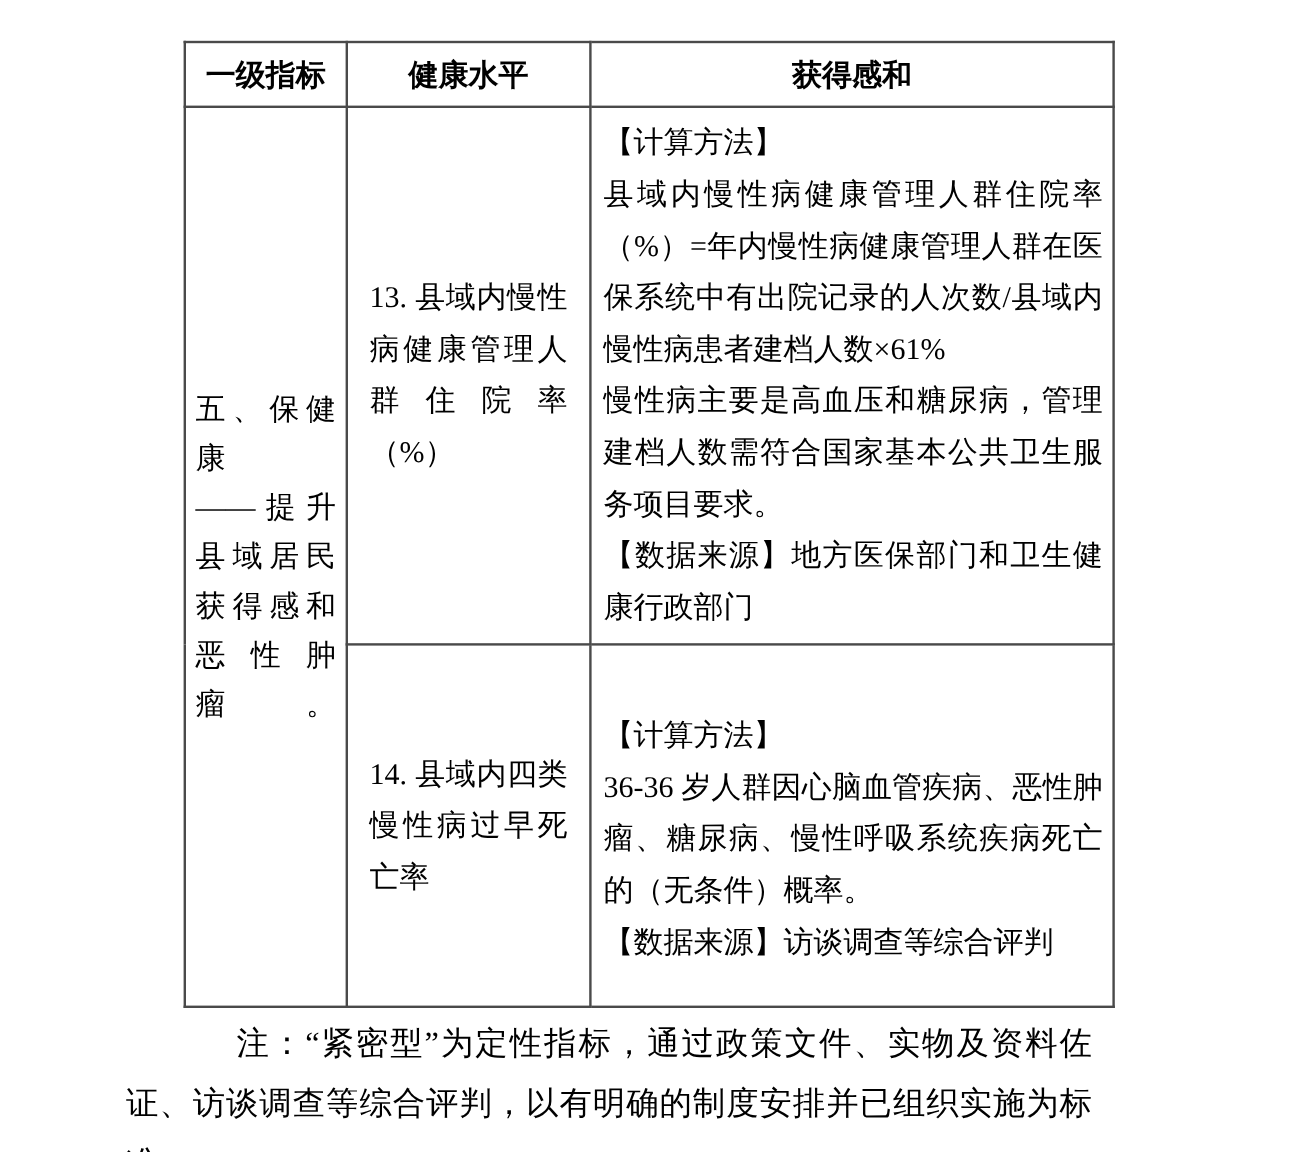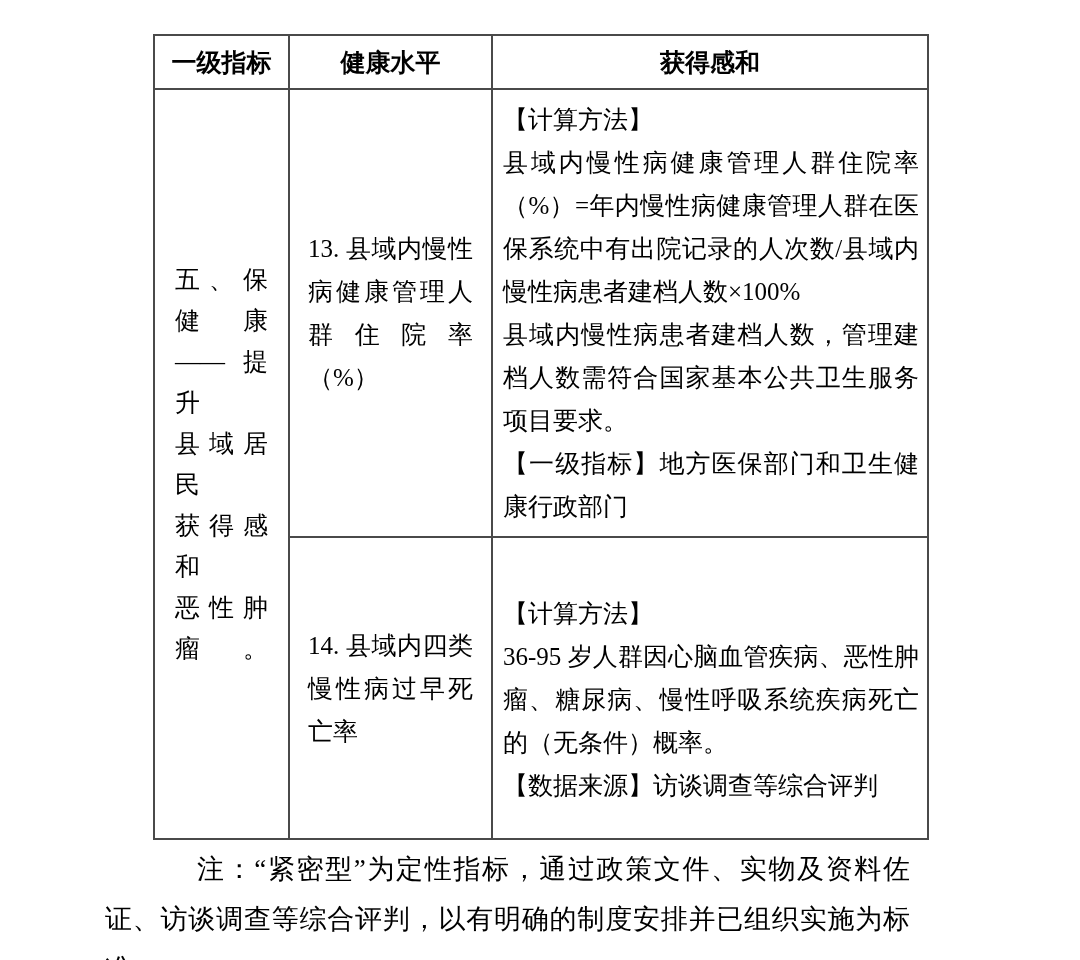--- a/index.html
+++ b/index.html
@@ -39,21 +39,21 @@
     font-weight: bold;
     font-size: 25px;
     text-align: center;
     vertical-align: middle;
     padding: 0;
   }
   tr.row-13 { height: 435px; }
   tr.row-14 { height: 302px; }
   td.cell-l1 {
     vertical-align: middle;
-    padding: 0 20px;
+    padding: 0 8px;
   }
   .l1line {
     font-size: 25px;
     line-height: 41px;
     text-align: justify;
     text-align-last: justify;
     text-justify: inter-ideograph;
   }
   td.cell-l2 {
     vertical-align: middle;
@@ -117,32 +117,32 @@
           <div class="l1line">——提升</div>
           <div class="l1line">县域居民</div>
           <div class="l1line">获得感和</div>
           <div class="l1line">恶性肿瘤。</div>
         </td>
         <td class="cell-l2">
           <div class="ind">13. 县域内慢性病健康管理人群住院率（%）</div>
         </td>
         <td class="cell-exp">
           <p>【计算方法】</p>
-          <p>县域内慢性病健康管理人群住院率（%）=年内慢性病健康管理人群在医保系统中有出院记录的人次数/县域内慢性病患者建档人数×100%</p>
-          <p>县域内慢性病患者建档人数，管理建档人数需符合国家基本公共卫生服务项目要求。</p>
-          <p>【一级指标】地方医保部门和卫生健康行政部门</p>
+          <p>县域内慢性病健康管理人群住院率（%）=年内慢性病健康管理人群在医保系统中有出院记录的人次数/县域内慢性病患者建档人数×61%</p>
+          <p>慢性病主要是高血压和糖尿病，管理建档人数需符合国家基本公共卫生服务项目要求。</p>
+          <p>【数据来源】地方医保部门和卫生健康行政部门</p>
         </td>
       </tr>
       <tr class="row-14">
         <td class="cell-l2">
           <div class="ind">14. 县域内四类慢性病过早死亡率</div>
         </td>
         <td class="cell-exp exp-14">
           <p>【计算方法】</p>
-          <p>36-95 岁人群因心脑血管疾病、恶性肿瘤、糖尿病、慢性呼吸系统疾病死亡的（无条件）概率。</p>
+          <p>36-36 岁人群因心脑血管疾病、恶性肿瘤、糖尿病、慢性呼吸系统疾病死亡的（无条件）概率。</p>
           <p>【数据来源】访谈调查等综合评判</p>
         </td>
       </tr>
     </tbody>
   </table>
 
   <p class="note">注：“紧密型”为定性指标，通过政策文件、实物及资料佐证、访谈调查等综合评判，以有明确的制度安排并已组织实施为标准。</p>
 
 </div>
 

